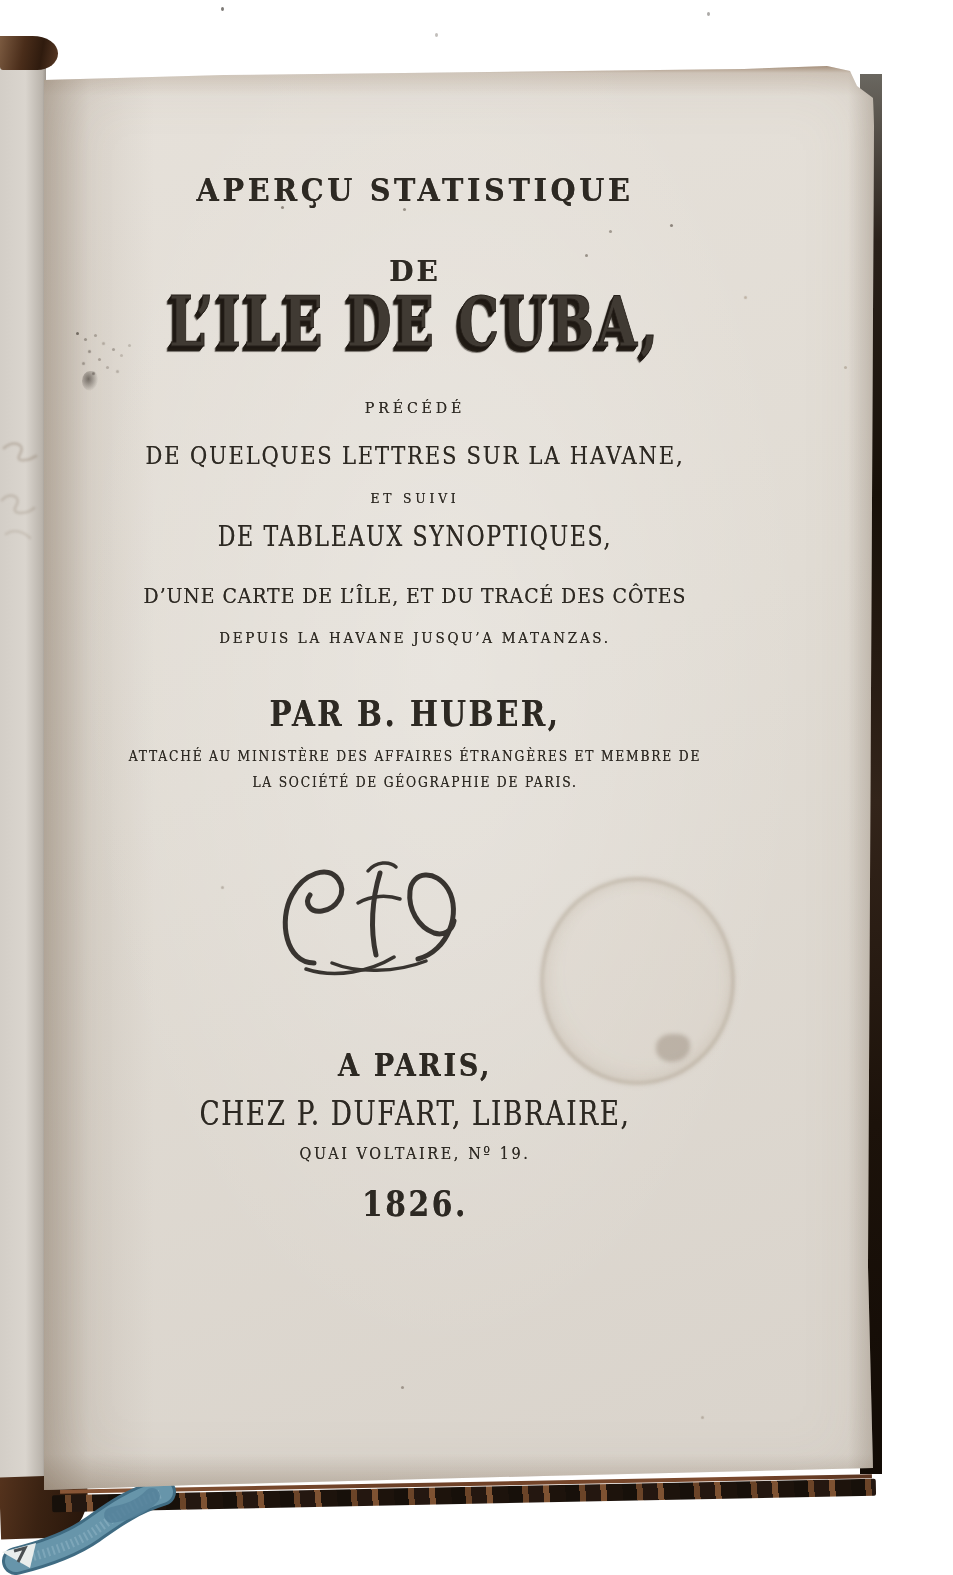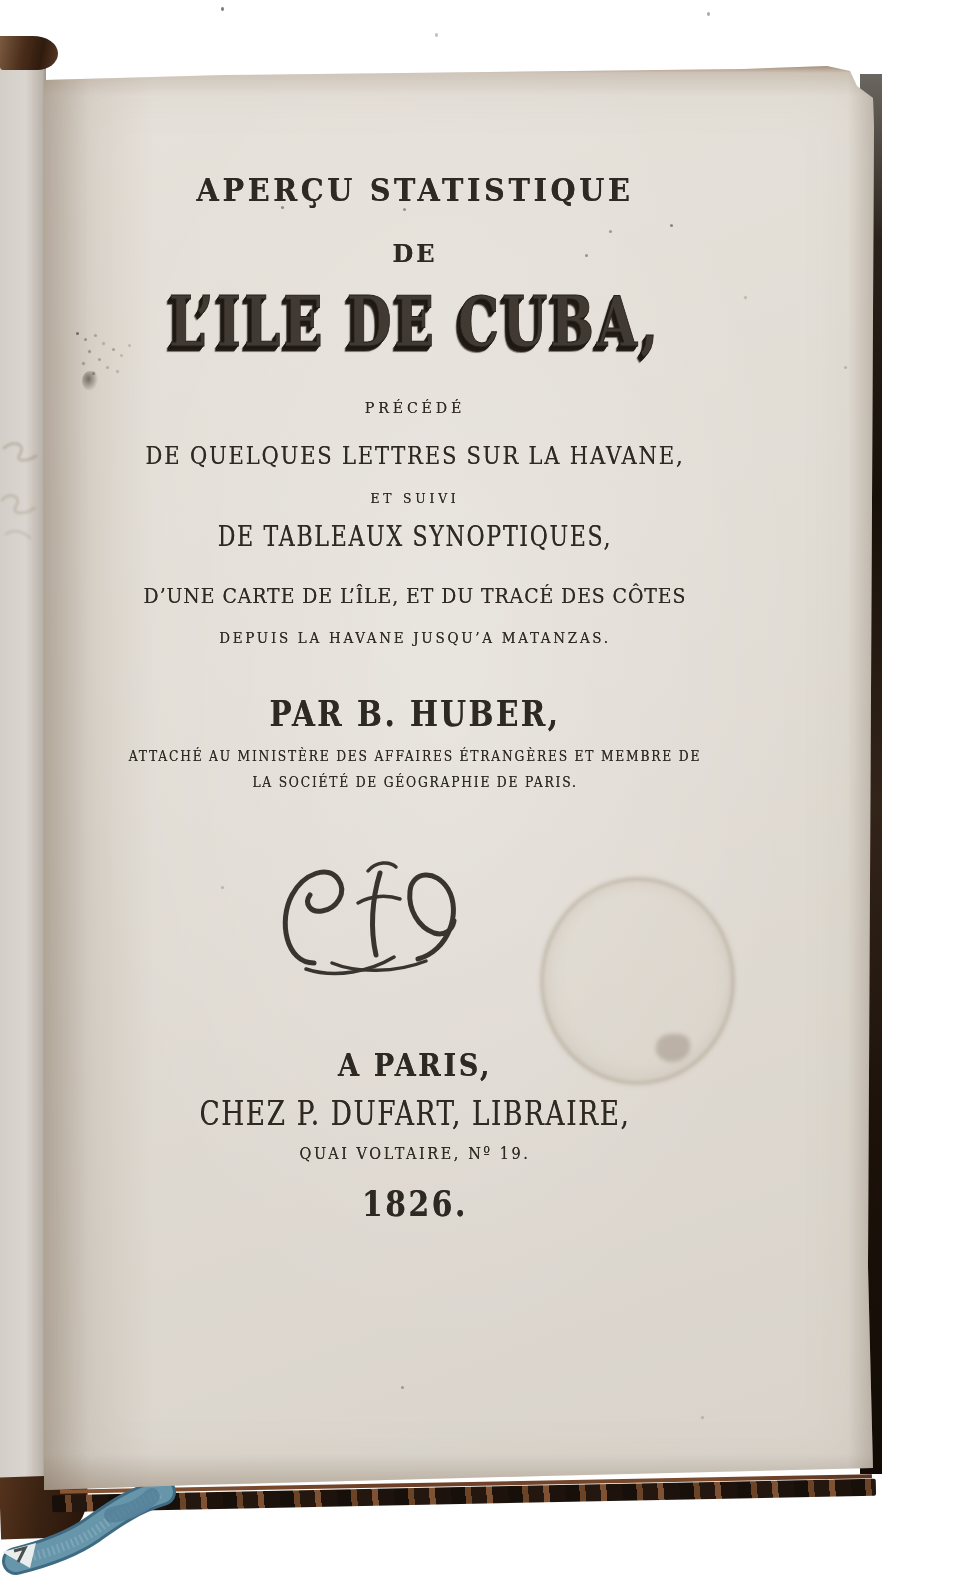--- a/index.html
+++ b/index.html
@@ -24,21 +24,21 @@
       linear-gradient(270deg, rgba(90,72,55,.22) 0px, rgba(90,72,55,0) 26px),
       linear-gradient(180deg, rgba(122,86,56,.55) 0px, rgba(122,86,56,.16) 7px, rgba(122,86,56,0) 30px),
       linear-gradient(0deg, rgba(115,92,70,.30) 0px, rgba(115,92,70,0) 36px),
       linear-gradient(160deg,#e6e1da 0%,#e1dcd4 45%,#d9d3cb 100%);
     clip-path:polygon(0 14px,180px 9px,700px 3px,783px 0,806px 5px,813px 20px,829px 32px,830px 60px,824px 1200px,829px 1402px,500px 1410px,150px 1419px,0 1424px);
     box-shadow:inset 0 0 70px rgba(140,120,100,.18);}
   .text-block{position:absolute;left:-44px;top:0;width:830px;height:1424px;}
   .line{position:absolute;left:0;right:0;text-align:center;line-height:1;color:var(--ink,#2d2923);
     white-space:nowrap;text-shadow:0 0 .5px rgba(45,38,30,.7);}
   .l-header{top:108px;font-size:32px;font-weight:700;letter-spacing:4px;transform:scaleX(.9);}
-  .l-de{top:176px;font-size:24px;font-weight:700;letter-spacing:3px;}
+  .l-de{top:192px;font-size:28px;font-weight:700;letter-spacing:3px;}
   .l-main{top:221px;font-size:70px;font-weight:700;letter-spacing:4px;transform:scaleX(.74);
     color:#403a33;-webkit-text-stroke:1px #27211b;
     text-shadow:-1px 1px 0 #1e1813,-2px 2px 0 #1e1813,-3px 3px 0 #201a14,-4px 4px 0 #221c15,-5px 5px 0 rgba(30,24,18,.9),-6px 6px 1px rgba(30,24,18,.55);}
   .l-precede{top:335px;font-size:15px;letter-spacing:4px;transform:scaleX(.95);}
   .l-sub1{top:378px;font-size:24px;letter-spacing:2px;transform:scaleX(.88);}
   .l-etsuivi{top:426px;font-size:13px;letter-spacing:4px;transform:scaleX(.95);}
   .l-sub2{top:457px;font-size:27px;letter-spacing:2px;transform:scaleX(.82);}
   .l-sub3{top:520px;font-size:21px;letter-spacing:1px;transform:scaleX(.9);}
   .l-sub4{top:565px;font-size:15px;letter-spacing:3px;transform:scaleX(.9);}
   .l-par{top:629px;font-size:36px;font-weight:700;letter-spacing:3px;transform:scaleX(.82);}

